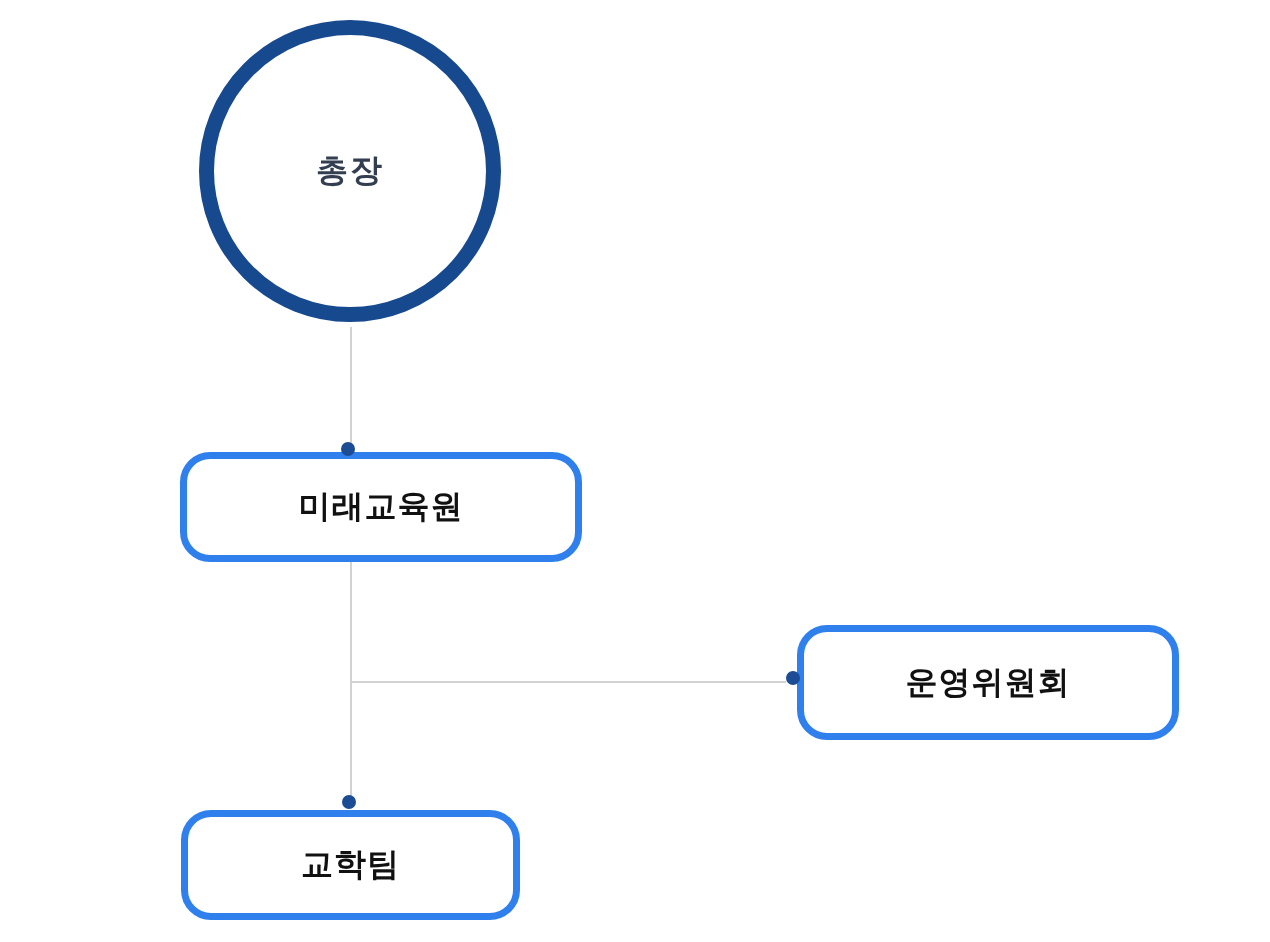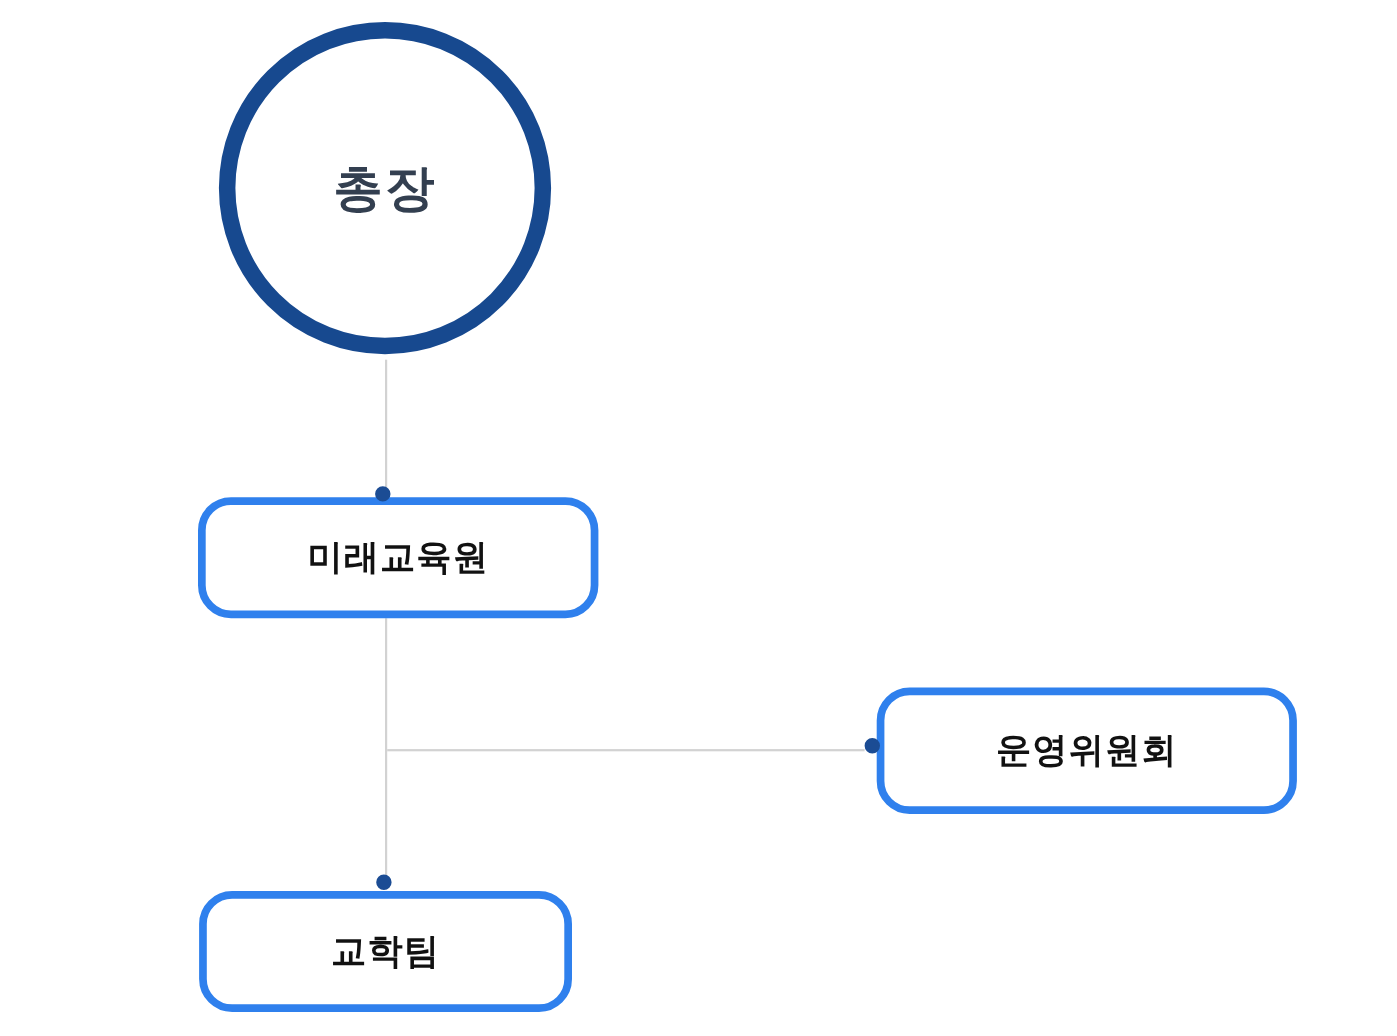--- a/index.html
+++ b/index.html
@@ -18,40 +18,40 @@
   .node-circle {
     position: absolute;
     left: 199px; top: 20px;
     width: 302px; height: 302px;
     border: 15px solid var(--circle-border, #17498F);
     border-radius: 50%;
     background: #ffffff;
     display: flex; align-items: center; justify-content: center;
   }
   .node-circle .label {
-    font-size: 45px;
+    font-size: 32px;
     font-weight: bold;
     color: var(--circle-text, #333F50);
     letter-spacing: 2px;
   }
   
   .node-box {
     position: absolute;
     border: 7px solid var(--box-border, #2F80ED);
     border-radius: 30px;
     background: #ffffff;
     display: flex; align-items: center; justify-content: center;
   }
   .node-box .label {
     font-size: 32px;
     font-weight: bold;
     color: var(--box-text, #111111);
     letter-spacing: 1px;
   }
-  .node-mirae    { left: 180px; top: 452px; width: 364px; height: 110px; }
+  .node-mirae    { left: 180px; top: 452px; width: 402px; height: 110px; }
   .node-steering { left: 797px; top: 625px; width: 382px; height: 115px; }
   .node-gyohak   { left: 181px; top: 810px; width: 339px; height: 110px; }
   
   .edge {
     position: absolute;
     background: var(--connector-line, #D2D2D2);
   }
   .edge-v1 { left: 350px; top: 327px; width: 2px; height: 126px; }
   .edge-v2 { left: 350px; top: 562px; width: 2px; height: 243px; }
   .edge-h1 { left: 352px; top: 681px; width: 434px; height: 2px; }

